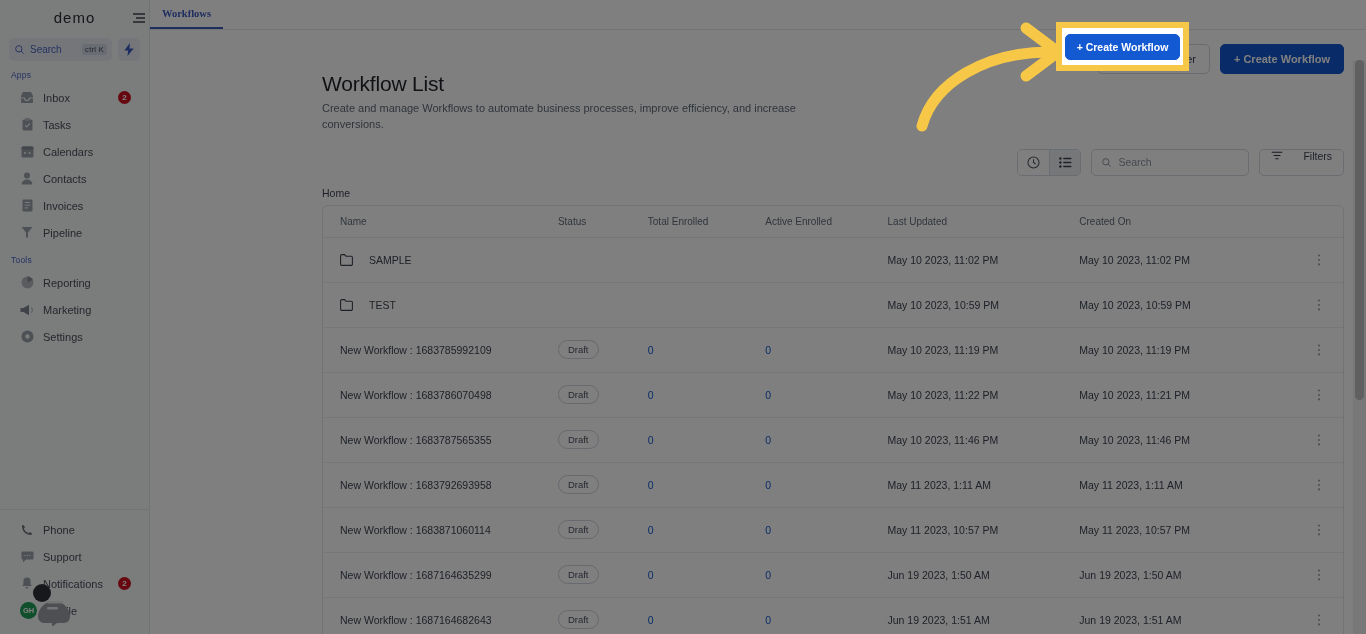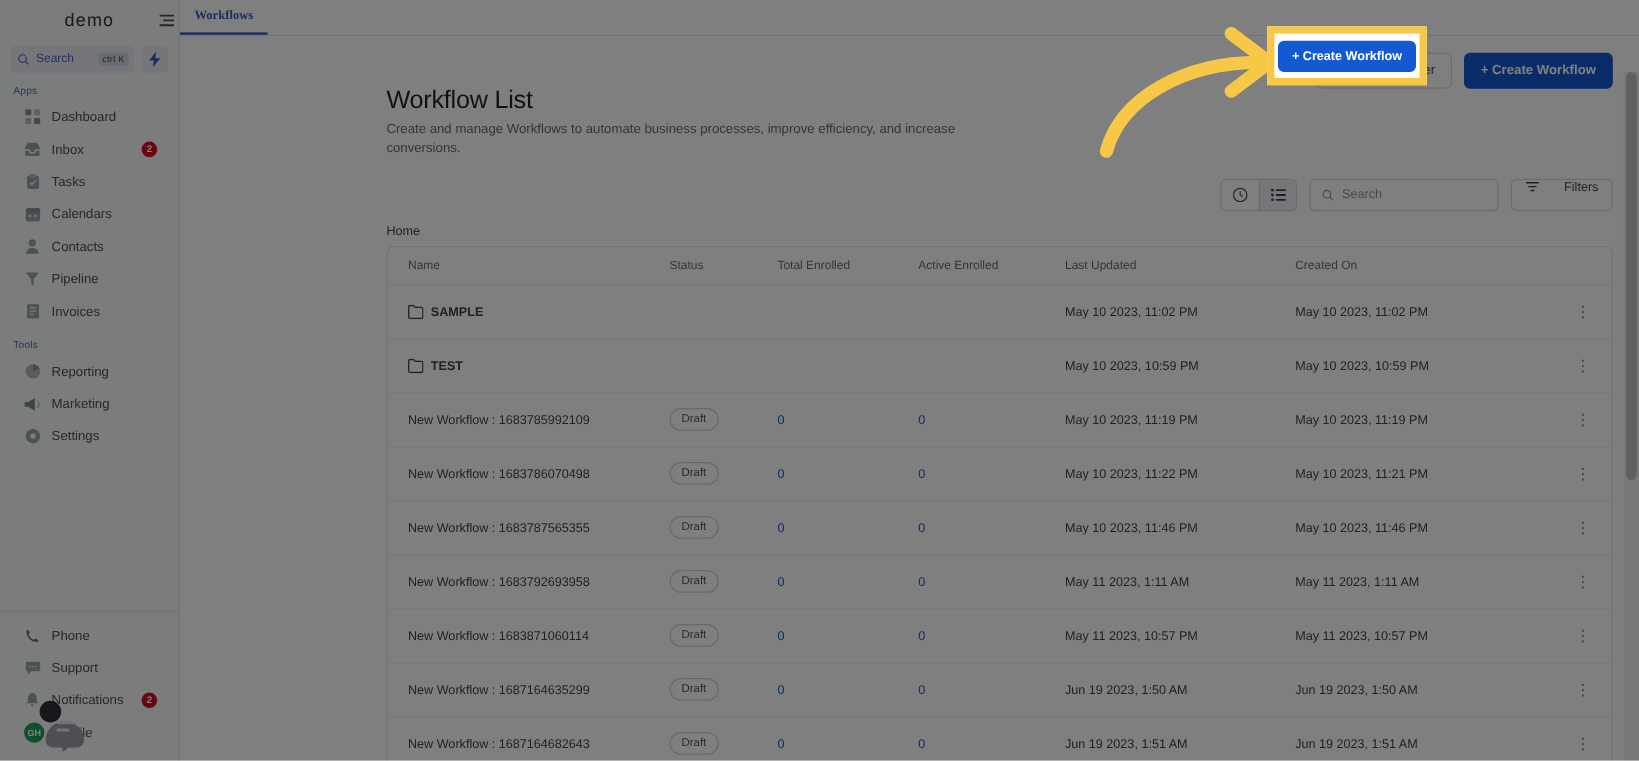--- a/index.html
+++ b/index.html
@@ -109,21 +109,21 @@
     padding: 10px 0; border-bottom: 1px solid #e9ebef;
   }
   td { font-size: 10.5px; color: #3d4450; padding: 0; height: 45px; border-bottom: 1px solid #eceef1; vertical-align: middle; }
   .c-name { padding-left: 17px; width: 196px; }
   .c-status { width: 75px; }
   .c-total { width: 98px; }
   .c-active { width: 102px; }
   .c-updated { width: 160px; }
   .c-created { width: 180px; }
   .c-menu { width: 40px; text-align: center; }
-  .name-cell { display: flex; align-items: flex-start; gap: 6px; font-weight: bold; }
+  .name-cell { display: flex; align-items: flex-start; gap: 16px; }
   .pill {
     display: inline-flex; align-items: center; justify-content: center;
     border: 1px solid #ccd2db; border-radius: 11px; font-size: 9.5px;
     color: #4a515d; padding: 3px 9px;
   }
   .num { color: #1359d1; }
   .dots { color: #69717e; font-size: 13px; letter-spacing: 0; line-height: 1; }
 
   .scrollbar {
     position: absolute; right: 0; top: 30px; width: 13px; bottom: 0; background: #f1f1f1;
@@ -161,31 +161,20 @@
       </div>
       <div class="bolt-btn">
         <svg width="10" height="13" viewBox="0 0 10 14">
           <path d="M6 0 L0 8 H4 L3.4 14 L10 6 H5.6 Z" fill="#3b5bc0"></path>
         </svg>
       </div>
     </div>
 
     <div class="nav-section">Apps</div>
 
-    <div class="nav-item">
-      <span class="ico">
-        <svg width="13" height="13" viewBox="0 0 14 14">
-            <rect x="0" y="0" width="5.5" height="5.5" rx="1" fill="#8a8f98"></rect>
-            <rect x="8" y="0" width="5.5" height="5.5" rx="1" fill="#b9bdc4"></rect>
-            <rect x="0" y="8" width="5.5" height="5.5" rx="1" fill="#b9bdc4"></rect>
-            <rect x="8" y="8" width="5.5" height="5.5" rx="1" fill="#8a8f98"></rect>
-          </svg>
-      </span>
-      <span>Dashboard</span>
-    </div>
 
     <div class="nav-item">
       <span class="ico">
         <svg width="14" height="13" viewBox="0 0 14 13">
             <path d="M1 5 L3 1 H11 L13 5 V11 a1 1 0 0 1 -1 1 H2 a1 1 0 0 1 -1 -1 Z" fill="#9aa0a8"></path>
             <path d="M1 7 H4.5 a2.5 2.5 0 0 0 5 0 H13" fill="none" stroke="#f7f8f9" stroke-width="1.2"></path>
           </svg>
       </span>
       <span>Inbox</span>
       <span class="badge">2</span>
@@ -219,37 +208,37 @@
         <svg width="12" height="13" viewBox="0 0 12 13">
             <circle cx="6" cy="3.4" r="3" fill="#9aa0a8"></circle>
             <path d="M0.6 12.5 a5.4 5 0 0 1 10.8 0 Z" fill="#9aa0a8"></path>
           </svg>
       </span>
       <span>Contacts</span>
     </div>
 
     <div class="nav-item">
       <span class="ico">
-        <svg width="12" height="13" viewBox="0 0 12 13">
-            <path d="M0.5 1 H11.5 L7 6.6 V12 L5 11 V6.6 Z" fill="#9aa0a8"></path>
-          </svg>
-      </span>
-      <span>Pipeline</span>
-    </div>
-
-    <div class="nav-item">
-      <span class="ico">
         <svg width="11" height="13" viewBox="0 0 11 13">
             <rect x="0.5" y="0.5" width="10" height="12" rx="1.2" fill="#9aa0a8"></rect>
             <line x1="2.7" y1="3.5" x2="8.3" y2="3.5" stroke="#f7f8f9" stroke-width="1"></line>
             <line x1="2.7" y1="6.2" x2="8.3" y2="6.2" stroke="#f7f8f9" stroke-width="1"></line>
             <line x1="2.7" y1="8.9" x2="6" y2="8.9" stroke="#f7f8f9" stroke-width="1"></line>
           </svg>
       </span>
       <span>Invoices</span>
+    </div>
+
+    <div class="nav-item">
+      <span class="ico">
+        <svg width="12" height="13" viewBox="0 0 12 13">
+            <path d="M0.5 1 H11.5 L7 6.6 V12 L5 11 V6.6 Z" fill="#9aa0a8"></path>
+          </svg>
+      </span>
+      <span>Pipeline</span>
     </div>
 
     <div class="nav-section">Tools</div>
 
     <div class="nav-item">
       <span class="ico">
         <svg width="13" height="13" viewBox="0 0 13 13">
             <circle cx="6.5" cy="6.5" r="6" fill="#b4b9c0"></circle>
             <path d="M6.5 6.5 V0.5 A6 6 0 0 1 11.7 4 Z" fill="#8a8f98"></path>
           </svg>

